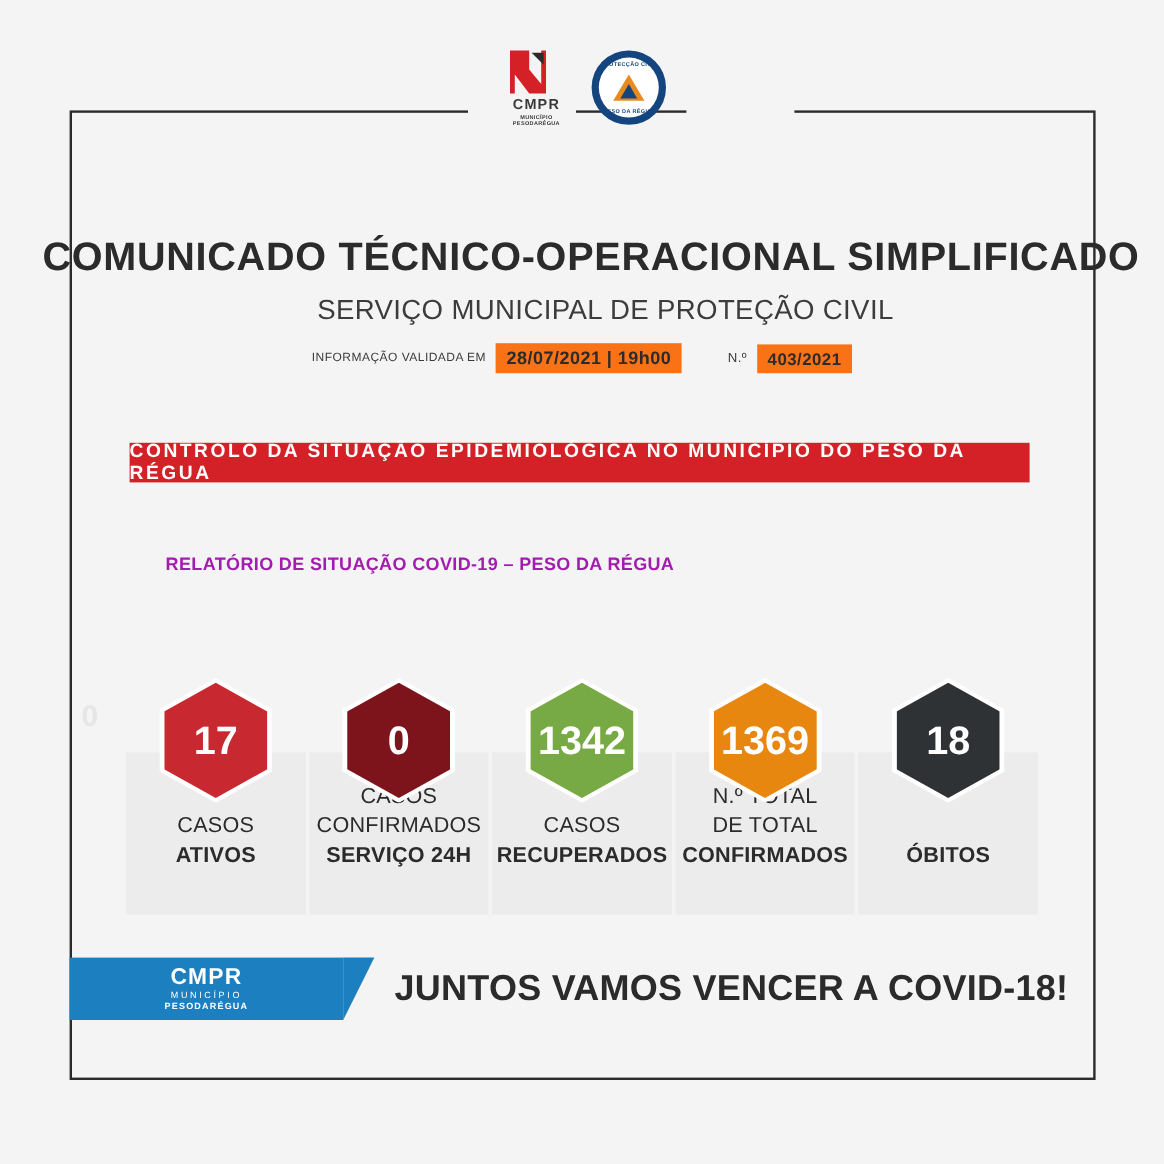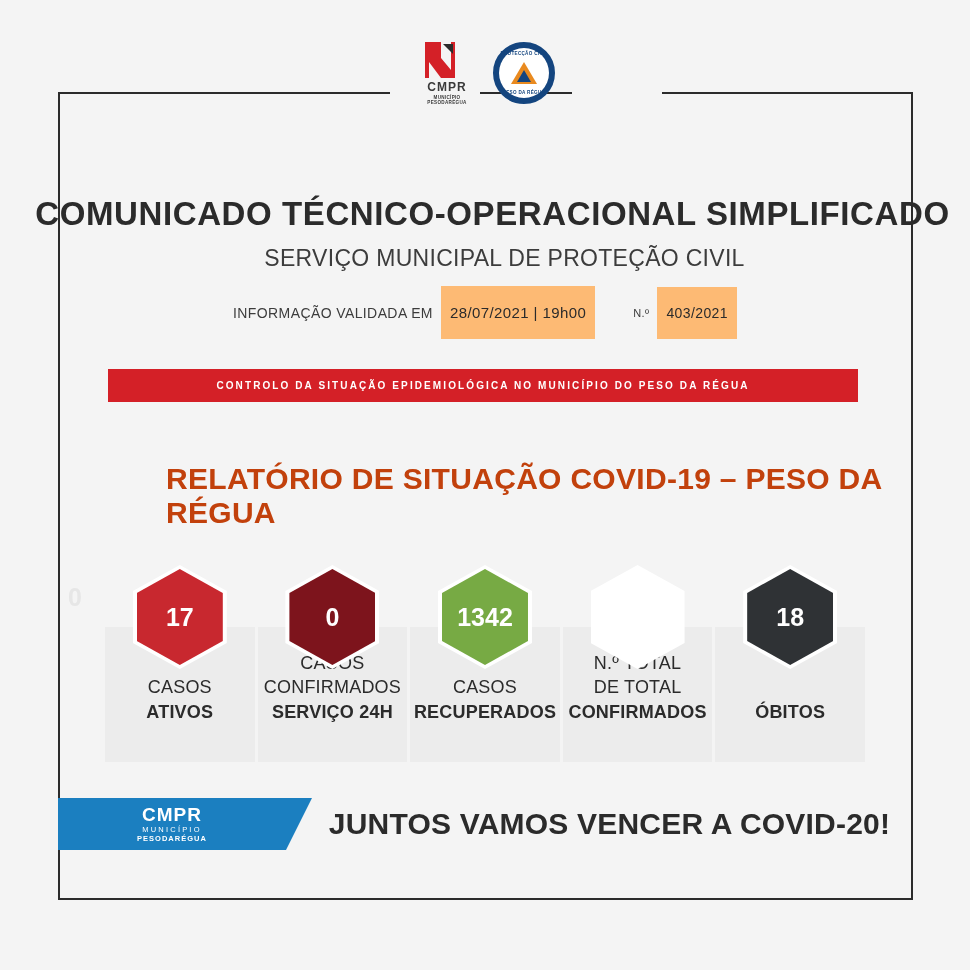--- a/index.html
+++ b/index.html
@@ -121,53 +121,52 @@
   .validated {
     margin-top: 14px;
     display: flex;
     justify-content: center;
     align-items: center;
     gap: 8px;
     font-size: 12px;
     color: #3c3c3c;
     letter-spacing: .4px;
   }
-  .validated .lbl { font-size: 14px; }
+  .validated .lbl { font-size: 10px; }
   .validated .chip {
-    background: #fdba74;
-    padding: 18px 9px;
+    background: #f97316;
+    padding: 4px 9px;
     font-size: 15px;
-    font-weight: normal;
+    font-weight: bold;
     color: #2b2b2b;
   }
   .validated .num-lbl { margin-left: 30px; font-size: 11px; }
   .validated .chip.num { font-size: 14px; }
 
   
   .banner {
     position: absolute;
     left: 108px; top: 369px;
     width: 750px; height: 33px;
     background: #d42027;
     color: #fff;
     display: flex; align-items: center; justify-content: center;
-    font-size: 10px;
+    font-size: 16px;
     font-weight: bold;
     letter-spacing: 2.1px;
   }
 
   
   .report-title {
     position: absolute;
     left: 138px; top: 462px;
-    font-size: 30px;
-    font-weight: bold;
-    color: #c2410c;
+    font-size: 15px;
+    font-weight: bold;
+    color: #a21caf;
     letter-spacing: .3px;
-    margin-left: 28px;
   }
 
   
   .ghost-zero {
     position: absolute;
     left: 68px; top: 583px;
     font-size: 25px;
     font-weight: bold;
     color: #e6e6e6;
   }
@@ -188,21 +187,21 @@
   }
   .stat-card:last-child { margin-right: 0; }
   .hex {
     position: absolute;
     top: -58px; left: 50%;
     transform: translateX(-50%);
     width: 86px; height: 96px;
     clip-path: polygon(50% 0%, 100% 25%, 100% 75%, 50% 100%, 0% 75%, 0% 25%);
     display: flex; align-items: center; justify-content: center;
     color: #fff;
-    font-size: 25px;
+    font-size: 33px;
     font-weight: bold;
   }
   .hex-wrap {
     position: absolute;
     top: -62px; left: 50%;
     transform: translateX(-50%);
     width: 94px; height: 104px;
     clip-path: polygon(50% 0%, 100% 25%, 100% 75%, 50% 100%, 0% 75%, 0% 25%);
     background: #fff;
   }
@@ -330,20 +329,21 @@
       <div class="hex-wrap"></div>
       <div class="hex" style="background:#77aa44">1342</div>
       <div class="stat-label">
         <span class="n">CASOS</span>
         <span class="b">RECUPERADOS</span>
       </div>
     </div>
 
     <div class="stat-card">
       <div class="hex-wrap"></div>
+      <div class="hex" style="background:#e8870f">1369</div>
       <div class="stat-label">
         <span class="n">N.º TOTAL</span>
         <span class="n">DE TOTAL</span>
         <span class="b">CONFIRMADOS</span>
       </div>
     </div>
 
     <div class="stat-card">
       <div class="hex-wrap"></div>
       <div class="hex" style="background:#2f3235">18</div>
@@ -355,16 +355,16 @@
   </div>
 
   <div class="footer">
     <div class="footer-blue">
       <div class="footer-logo">
         <span class="fl-big">CMPR</span>
         <span class="fl-mid">MUNICÍPIO</span>
         <span class="fl-sm">PESODARÉGUA</span>
       </div>
     </div>
-    <div class="footer-slogan">JUNTOS VAMOS VENCER A COVID-20!</div>
+    <div class="footer-slogan">JUNTOS VAMOS VENCER A COVID-18!</div>
   </div>
 
 </div>
 
 </body></html>

